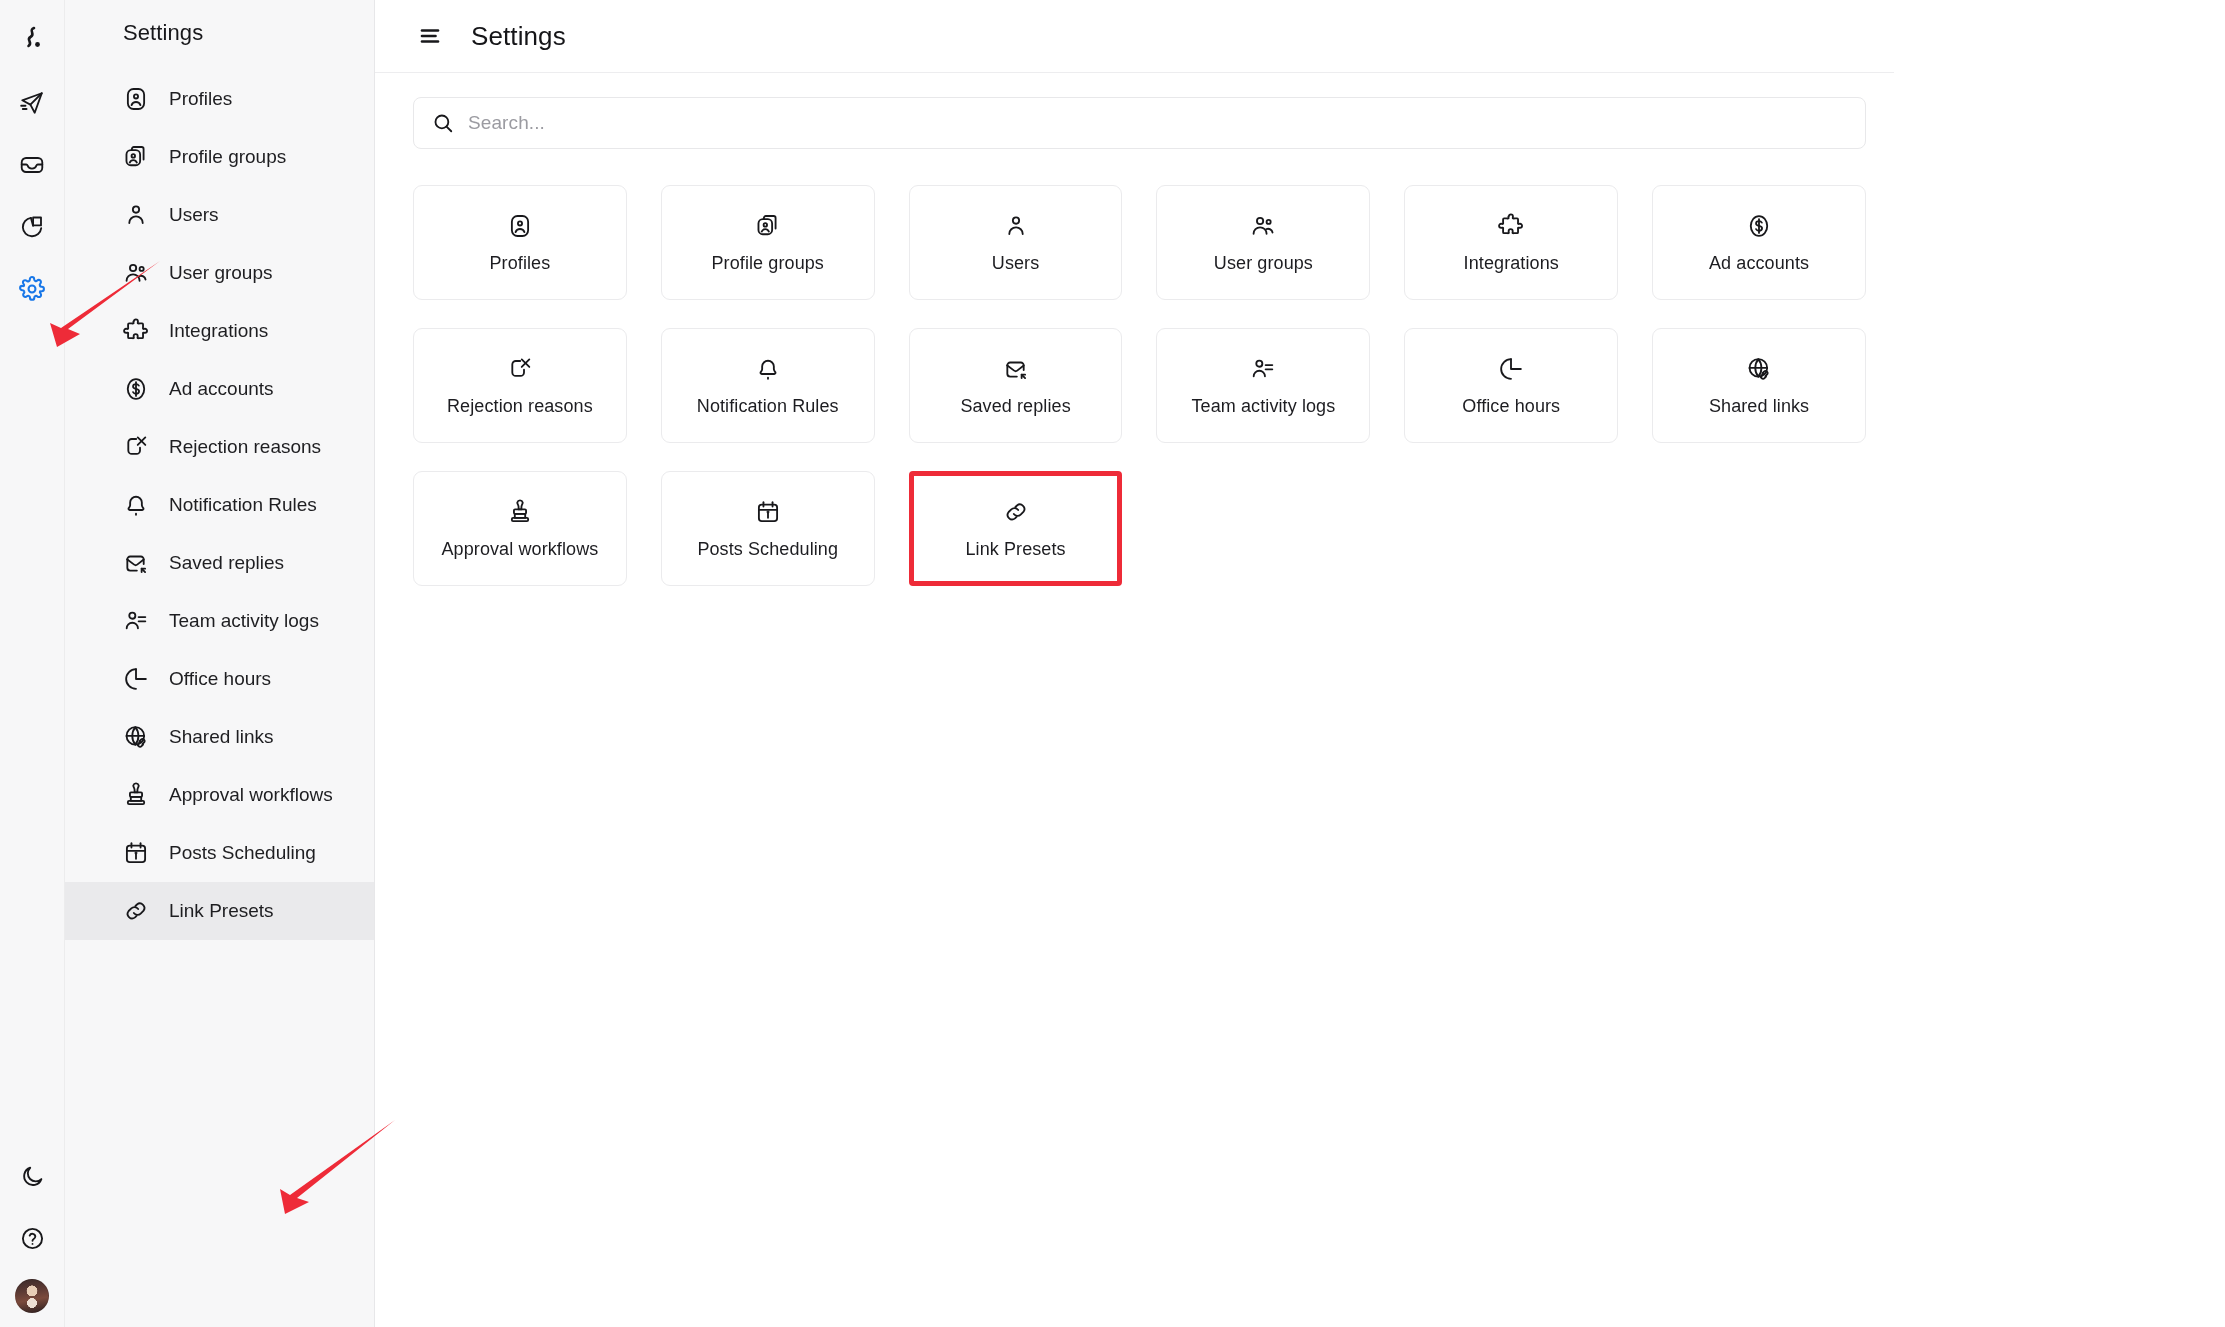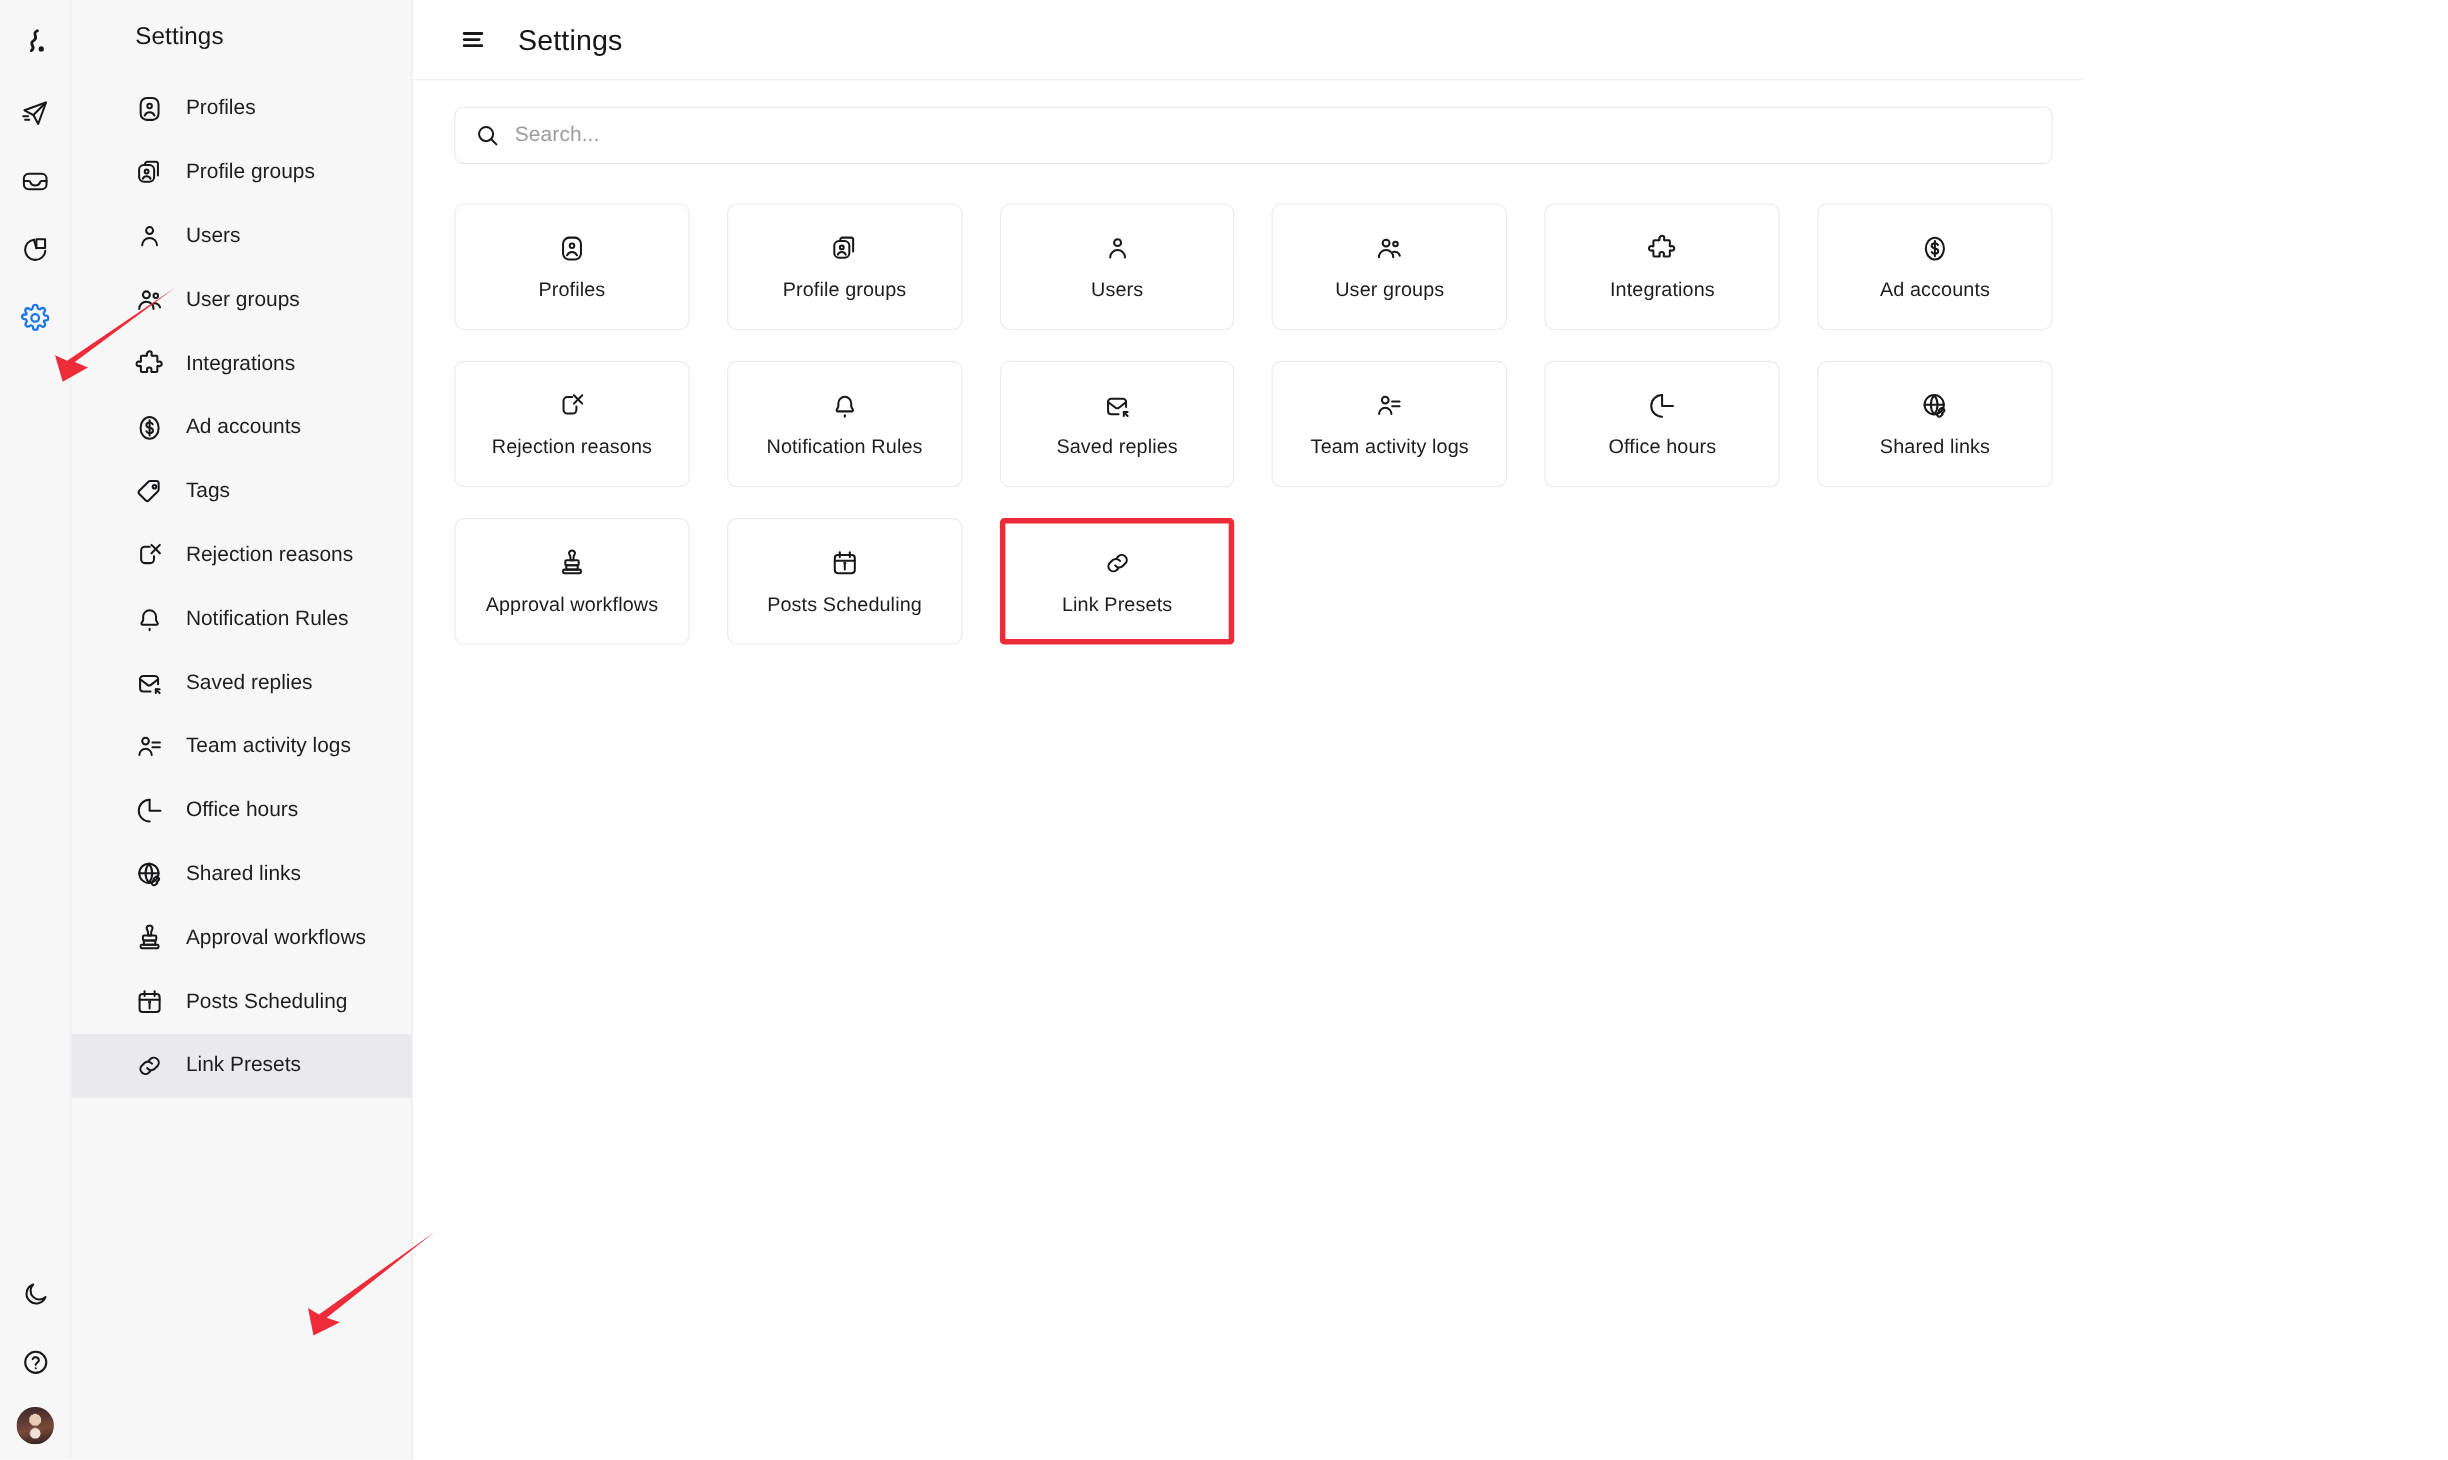--- a/index.html
+++ b/index.html
@@ -330,29 +330,20 @@
               <ellipse cx="12" cy="12" rx="7.6" ry="9.1"></ellipse>
               <path d="M14.6 8.9a2.9 2.9 0 0 0-2.6-1.4c-1.6 0-2.7.9-2.7 2.2s1.1 1.9 2.7 2.2c1.6.3 2.8.8 2.8 2.2s-1.2 2.3-2.8 2.3a3 3 0 0 1-2.7-1.5"></path>
               <path d="M12 5.6v12.8"></path>
             </svg>
           </span>
           <span>Ad accounts</span>
         </div>
         <div class="side-item">
           <span class="sico">
             <svg width="26" height="26" viewBox="0 0 24 24" fill="none" stroke="currentColor" stroke-width="1.7" stroke-linecap="round" stroke-linejoin="round">
-              <path d="M3.4 11.2 11 3.6a2 2 0 0 1 1.4-.6h5.2a2 2 0 0 1 2 2v5.2a2 2 0 0 1-.6 1.4l-7.6 7.6a2 2 0 0 1-2.8 0l-5.2-5.2a2 2 0 0 1 0-2.8z"></path>
-              <circle cx="16.1" cy="7.9" r="1.5"></circle>
-            </svg>
-          </span>
-          <span>Tags</span>
-        </div>
-        <div class="side-item">
-          <span class="sico">
-            <svg width="26" height="26" viewBox="0 0 24 24" fill="none" stroke="currentColor" stroke-width="1.7" stroke-linecap="round" stroke-linejoin="round">
               <path d="M12.2 4.6H8.1a3.2 3.2 0 0 0-3.2 3.2v7.4a3.2 3.2 0 0 0 3.2 3.2h4.4a3.2 3.2 0 0 0 3.2-3.2v-2.6"></path>
               <path d="M13.6 3.1 L20.6 10.1"></path>
               <path d="M20.6 3.1 L13.6 10.1"></path>
             </svg>
           </span>
           <span>Rejection reasons</span>
         </div>
         <div class="side-item">
           <span class="sico">
             <svg width="26" height="26" viewBox="0 0 24 24" fill="none" stroke="currentColor" stroke-width="1.7" stroke-linecap="round" stroke-linejoin="round">

